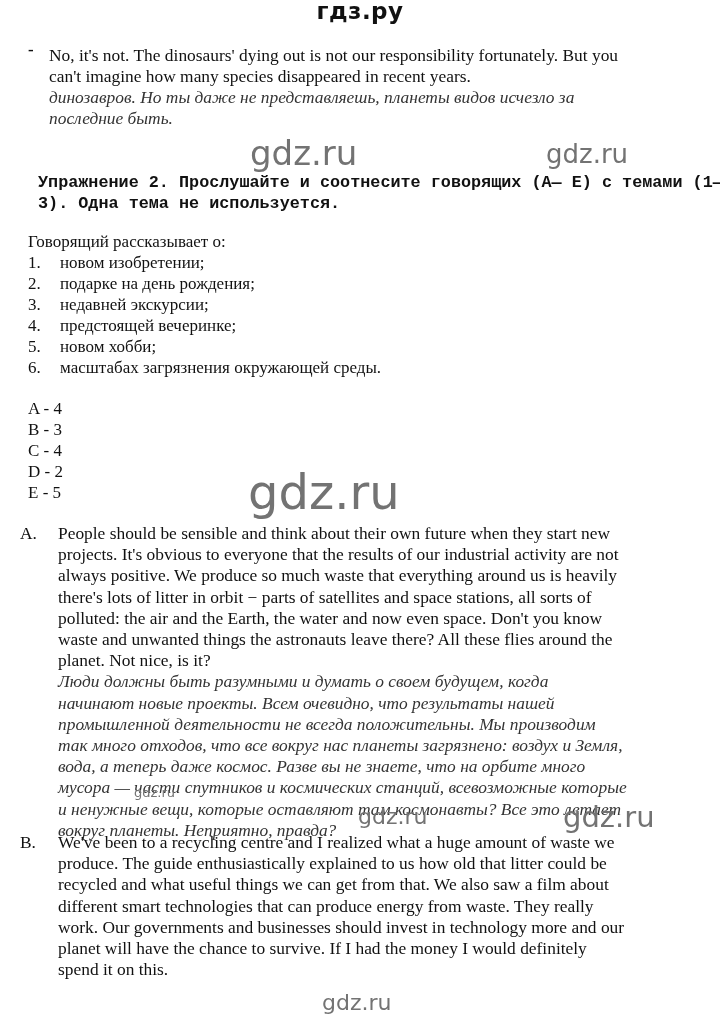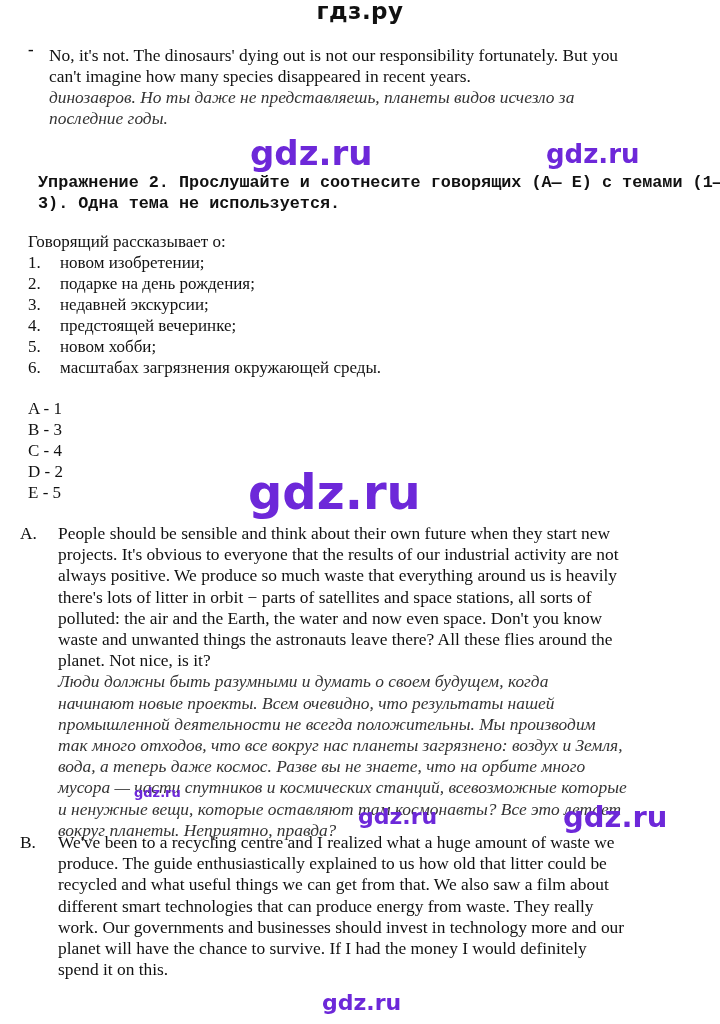--- a/index.html
+++ b/index.html
@@ -23,22 +23,22 @@
       text-align: center;
       font-family: "DejaVu Sans", sans-serif;
       font-weight: bold;
       font-size: 23px;
       letter-spacing: 0.5px;
       color: #111;
     }
     .wm {
       position: absolute;
       font-family: "DejaVu Sans", sans-serif;
-      font-weight: bold;
-      color: #6d28d9;
+      font-weight: normal;
+      color: #737373;
       line-height: 1;
       white-space: nowrap;
     }
     .block {
       position: absolute;
       font-size: 17.4px;
       line-height: 21px;
     }
     .dash {
       position: absolute;
@@ -102,21 +102,21 @@
 </head>
 <body>
 
 <div class="header-title">гдз.ру</div>
 
 <div class="dash">-</div>
 <div class="block p1">
   <span class="line en">No, it's not. The dinosaurs' dying out is not our responsibility fortunately. But you</span>
   <span class="line en">can't imagine how many species disappeared in recent years.</span>
   <span class="line ru-it">динозавров. Но ты даже не представляешь, планеты видов исчезло за</span>
-  <span class="line ru-it">последние годы.</span>
+  <span class="line ru-it">последние быть.</span>
 </div>
 
 <div class="wm" style="left:250px; top:136px; font-size:34px;">gdz.ru</div>
 <div class="wm" style="left:546px; top:141px; font-size:26px;">gdz.ru</div>
 
 <div class="task">
   <span class="line">Упражнение 2. Прослушайте и соотнесите говорящих (А— Е) с темами (1—</span>
   <span class="line">3). Одна тема не используется.</span>
 </div>
 
@@ -142,21 +142,21 @@
     <span class="topic-num">5.</span>
     <span>новом хобби;</span>
   </div>
   <div class="topic-row">
     <span class="topic-num">6.</span>
     <span>масштабах загрязнения окружающей среды.</span>
   </div>
 </div>
 
 <div class="answers">
-  <span class="line">A - 1</span>
+  <span class="line">A - 4</span>
   <span class="line">B - 3</span>
   <span class="line">C - 4</span>
   <span class="line">D - 2</span>
   <span class="line">E - 5</span>
 </div>
 
 <div class="wm" style="left:248px; top:468px; font-size:48px;">gdz.ru</div>
 
 <div class="speaker spA">
   <span class="letter">A.</span>

